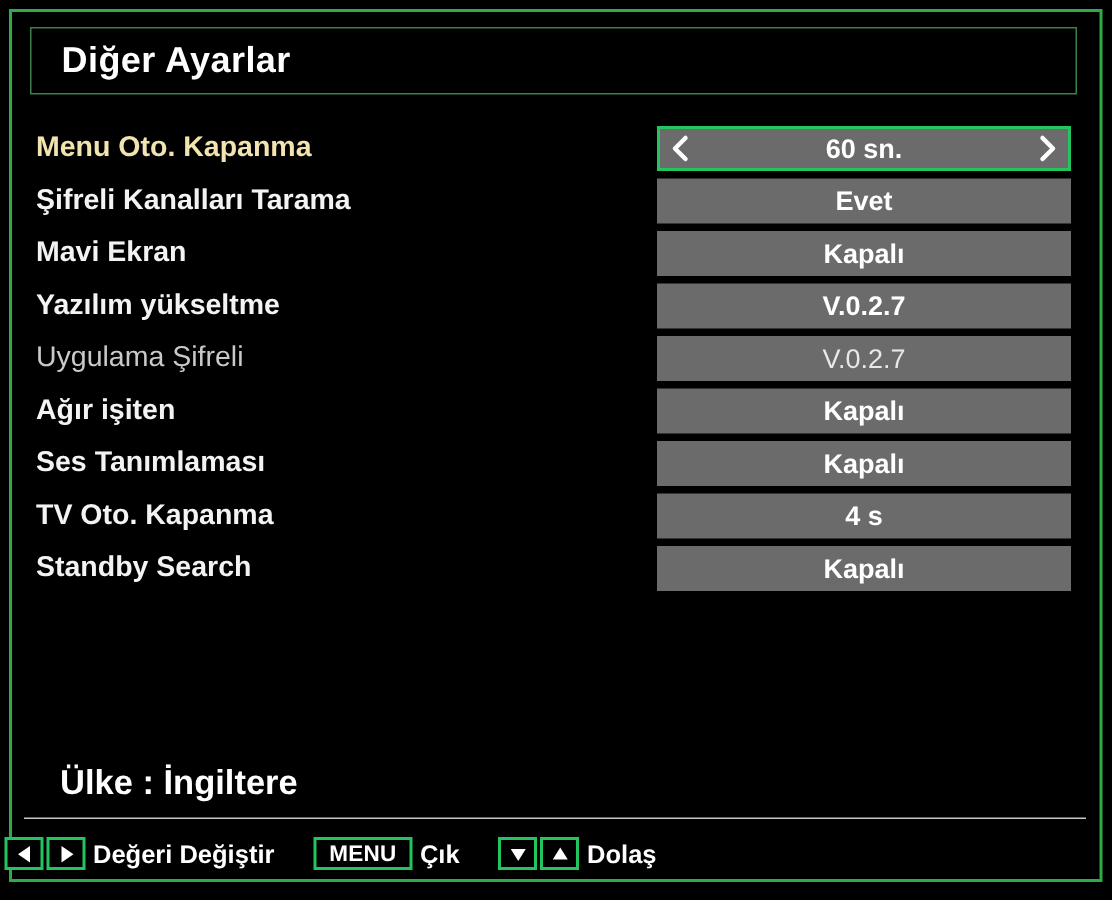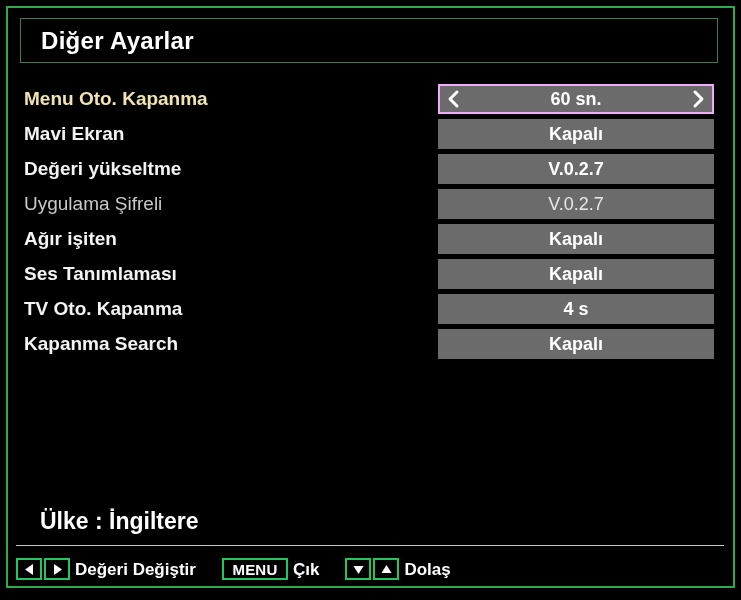--- a/index.html
+++ b/index.html
@@ -94,21 +94,21 @@
     top: 0;
     width: 276px;
     height: 30px;
     background: #6b6b6b;
     box-sizing: border-box;
     display: flex;
     align-items: center;
     justify-content: center;
   }
   .row.selected .row-value {
-    border: 2px solid #f0abfc;
+    border: 2px solid #22c55e;
     background: #6b6b6b;
   }
   .row-value-text {
     font-size: 18px;
     font-weight: bold;
     color: #ffffff;
     line-height: 1;
   }
   .row.disabled .row-value-text {
     color: #e8e8e8;
@@ -140,21 +140,21 @@
   #divider {
     position: absolute;
     left: 16px;
     top: 545px;
     width: 708px;
     height: 1px;
     background: #c8c8c8;
   }
   #keybar {
     position: absolute;
-    left: 16px;
+    left: 3px;
     top: 556px;
     height: 26px;
     display: flex;
     align-items: center;
   }
   .key-group {
     display: flex;
     align-items: center;
     margin-right: 26px;
   }
@@ -218,30 +218,36 @@
         </span>
         <span class="row-value-text">60 sn.</span>
         <span class="chev right">
           <svg width="16" height="20" viewBox="0 0 16 20">
               <polyline points="5,3 12,10 5,17" fill="none" stroke="#ffffff" stroke-width="3" stroke-linecap="round" stroke-linejoin="round"></polyline>
             </svg>
         </span>
       </div>
     </div>
 
+    <div class="row">
+      <div class="row-label">Şifreli Kanalları Tarama</div>
+      <div class="row-value">
+        <span class="row-value-text">Evet</span>
+      </div>
+    </div>
 
     <div class="row">
       <div class="row-label">Mavi Ekran</div>
       <div class="row-value">
         <span class="row-value-text">Kapalı</span>
       </div>
     </div>
 
     <div class="row">
-      <div class="row-label">Değeri yükseltme</div>
+      <div class="row-label">Yazılım yükseltme</div>
       <div class="row-value">
         <span class="row-value-text">V.0.2.7</span>
       </div>
     </div>
 
     <div class="row disabled">
       <div class="row-label">Uygulama Şifreli</div>
       <div class="row-value">
         <span class="row-value-text">V.0.2.7</span>
       </div>
@@ -262,21 +268,21 @@
     </div>
 
     <div class="row">
       <div class="row-label">TV Oto. Kapanma</div>
       <div class="row-value">
         <span class="row-value-text">4 s</span>
       </div>
     </div>
 
     <div class="row">
-      <div class="row-label">Kapanma Search</div>
+      <div class="row-label">Standby Search</div>
       <div class="row-value">
         <span class="row-value-text">Kapalı</span>
       </div>
     </div>
 
   </div>
 
   <div id="country">Ülke : İngiltere</div>
 
   <div id="divider"></div>

